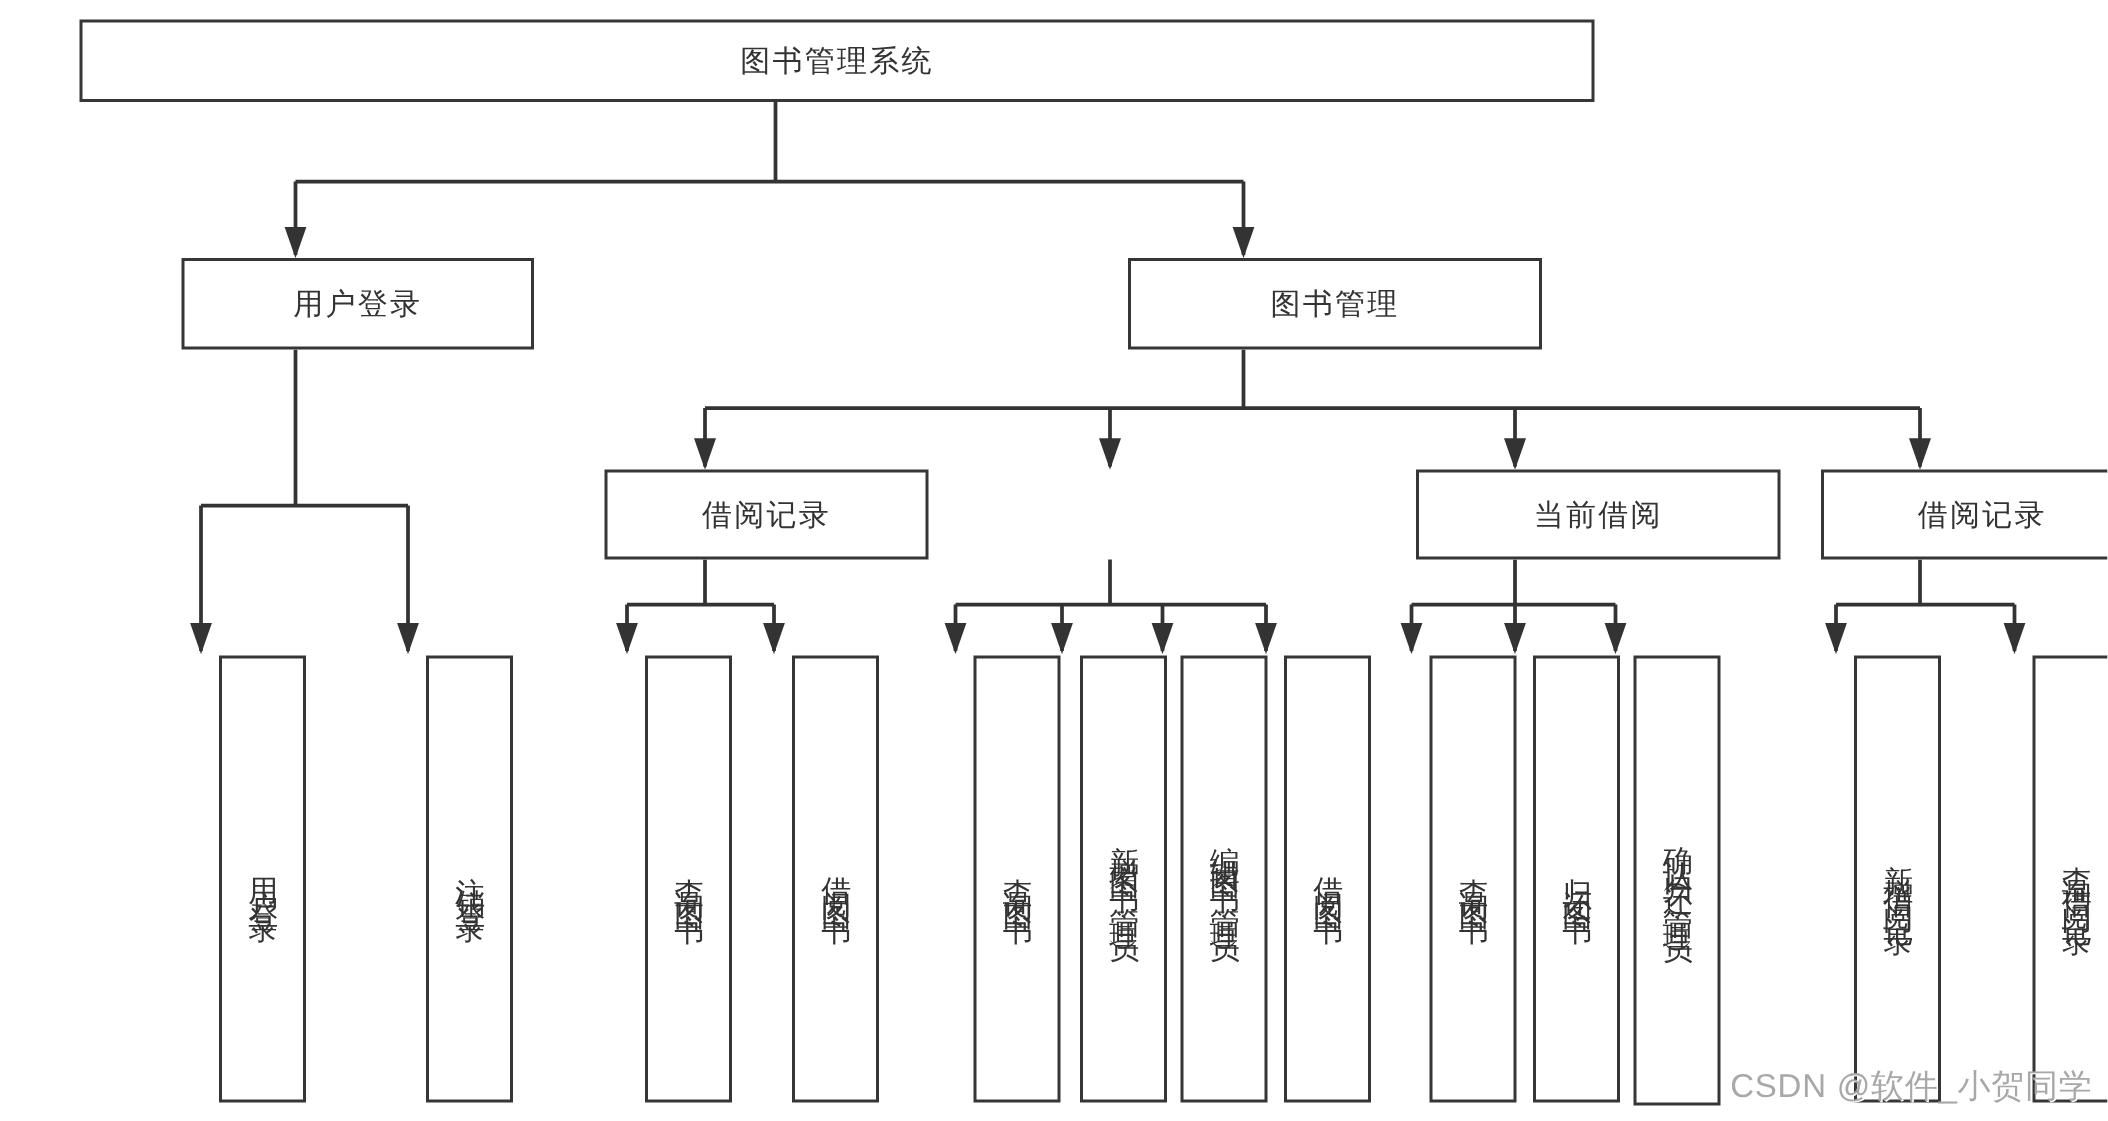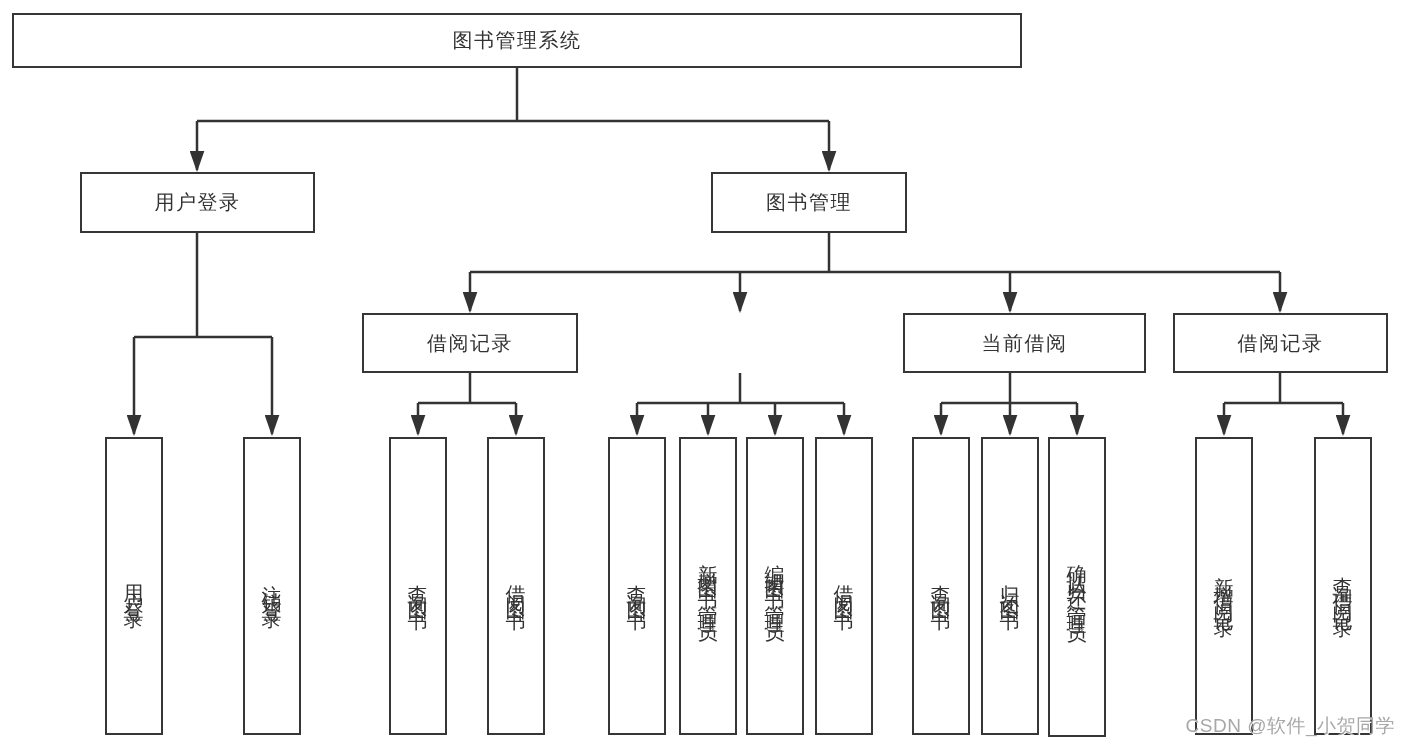--- a/index.html
+++ b/index.html
@@ -24,41 +24,42 @@
   }
   .node {
     position: absolute;
     box-sizing: border-box;
     background: #ffffff;
     border: 2.5px solid #363636;
     display: flex;
     align-items: center;
     justify-content: center;
     color: #333333;
+    margin-left: 41px;
   }
   .node.h .hlabel {
     font-size: 20px;
     letter-spacing: 1.5px;
     white-space: nowrap;
   }
   .node.v .vtext {
     display: block;
     height: 100%;
     writing-mode: vertical-rl;
     text-orientation: mixed;
     text-align: center;
     font-size: 20px;
     letter-spacing: 0.42em;
     line-height: 1;
   }
   #watermark {
     position: absolute;
     right: 10px;
     bottom: 8px;
-    font-size: 19px;
+    font-size: 22px;
     color: #a8a8a8;
     letter-spacing: 0.5px;
     text-shadow: 1px 1px 0 #ffffff;
     white-space: nowrap;
     margin-left: 15px;
   }
 </style>
 </head>
 <body>
 
@@ -114,21 +115,21 @@
     </g>
   </svg>
 
   <div class="node h" style="left:12px;top:13px;width:1010px;height:55px">
     <span class="hlabel">图书管理系统</span>
   </div>
 
   <div class="node h" style="left:80px;top:172px;width:235px;height:61px">
     <span class="hlabel">用户登录</span>
   </div>
-  <div class="node h" style="left:711px;top:172px;width:196px;height:61px">
+  <div class="node h" style="left:711px;top:172px;width:276px;height:61px">
     <span class="hlabel">图书管理</span>
   </div>
 
   <div class="node h" style="left:362px;top:313px;width:216px;height:60px">
     <span class="hlabel">借阅记录</span>
   </div>
   <div class="node h" style="left:903px;top:313px;width:243px;height:60px">
     <span class="hlabel">当前借阅</span>
   </div>
   <div class="node h" style="left:1173px;top:313px;width:215px;height:60px">

